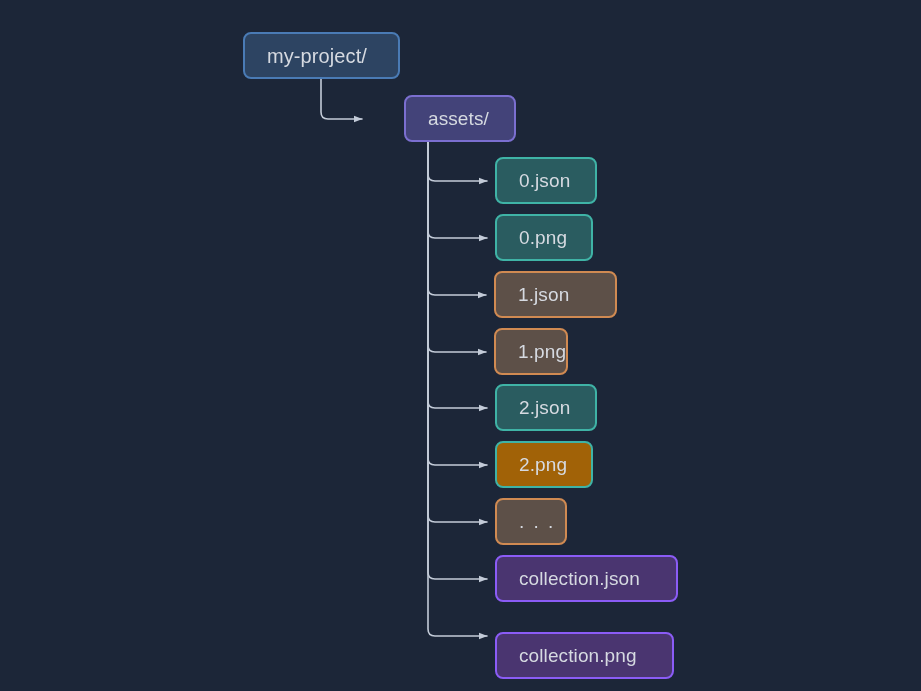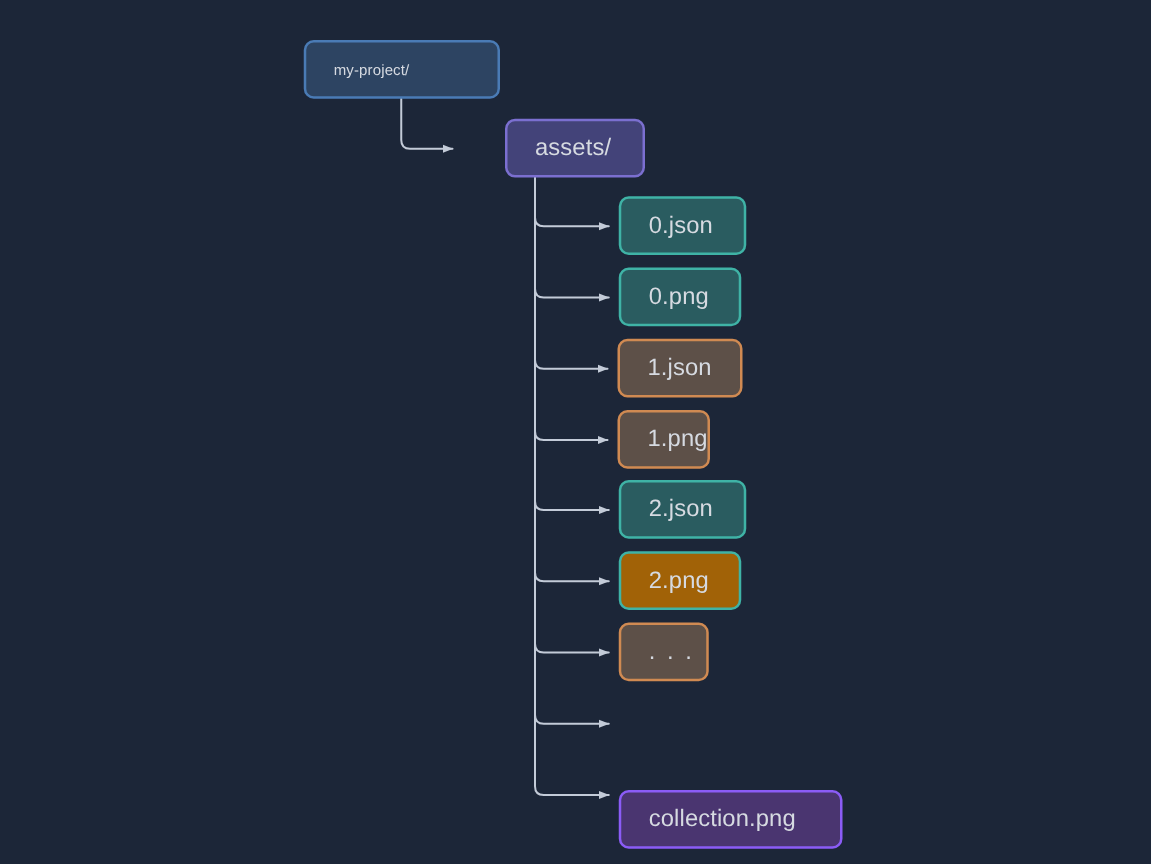--- a/index.html
+++ b/index.html
@@ -37,21 +37,21 @@
     border-style: solid;
     border-width: 2px;
     color: #d6dae1;
     font-size: 19px;
     letter-spacing: 0.1px;
     white-space: nowrap;
     padding-left: 22px;
     line-height: 1;
   }
   .node.root {
-    font-size: 12px;
+    font-size: 20px;
   }
   .node.dots {
     letter-spacing: 2px;
     font-size: 19px;
   }
 </style>
 </head>
 <body>
 
 <div id="diagram">
@@ -85,38 +85,41 @@
   </div>
 
   <div class="node" style="left:495px; top:157px; width:102px; height:47px; background:#2a5c60; border-color:#3fb3a6;">
     <span>0.json</span>
   </div>
 
   <div class="node" style="left:495px; top:214px; width:98px; height:47px; background:#2a5c60; border-color:#3fb3a6;">
     <span>0.png</span>
   </div>
 
-  <div class="node" style="left:494px; top:271px; width:100px; height:47px; background:#5d5048; border-color:#d08a52;">
+  <div class="node" style="left:494px; top:271px; width:123px; height:47px; background:#5d5048; border-color:#d08a52;">
     <span>1.json</span>
   </div>
 
   <div class="node" style="left:494px; top:328px; width:74px; height:47px; background:#5d5048; border-color:#d08a52;">
     <span>1.png</span>
   </div>
 
   <div class="node" style="left:495px; top:384px; width:102px; height:47px; background:#2a5c60; border-color:#3fb3a6;">
     <span>2.json</span>
   </div>
 
   <div class="node" style="left:495px; top:441px; width:98px; height:47px; background:#a16207; border-color:#3fb3a6;">
     <span>2.png</span>
   </div>
 
   <div class="node dots" style="left:495px; top:498px; width:72px; height:47px; background:#5d5048; border-color:#d08a52;">
     <span>. . .</span>
   </div>
 
+  <div class="node" style="left:495px; top:555px; width:183px; height:47px; background:#4a3570; border-color:#8b5cf6;">
+    <span>collection.json</span>
+  </div>
 
   <div class="node" style="left:495px; top:612px; width:179px; height:47px; background:#4a3570; border-color:#8b5cf6;margin-top:20px;">
     <span>collection.png</span>
   </div>
 
 </div>
 
 </body></html>

